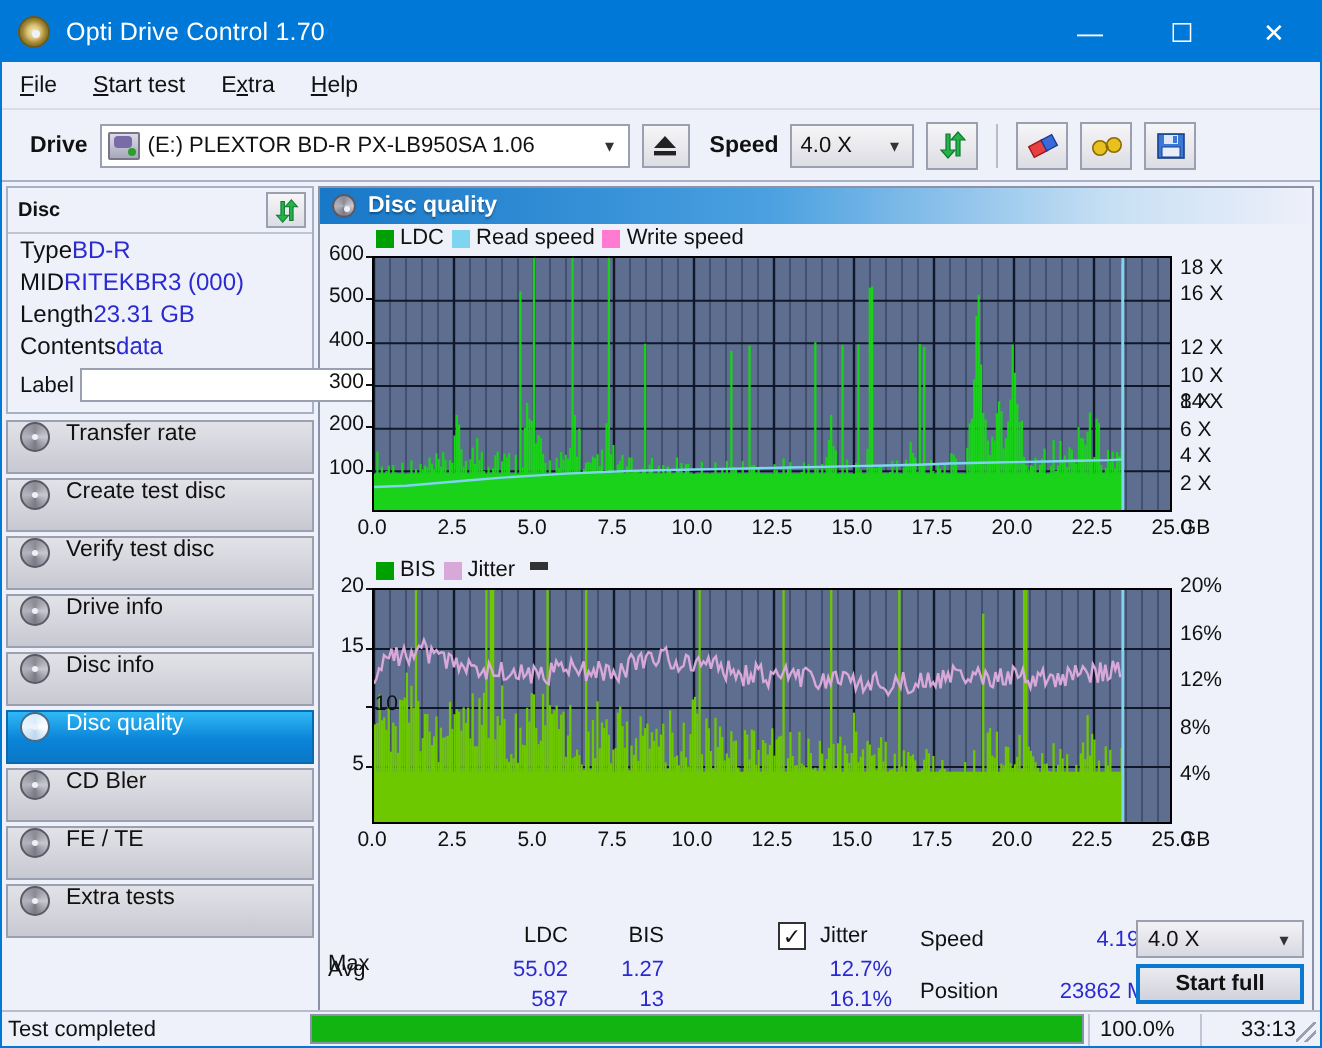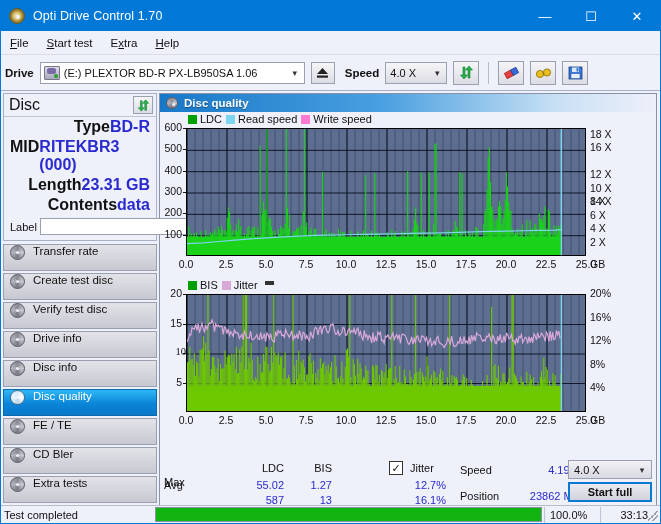--- a/index.html
+++ b/index.html
@@ -66,21 +66,21 @@
     color: #111;
   }
   .menuitem u { text-decoration: underline; }
 
   
   #toolbar {
     height: 36px;
     background: #eef0fa;
     display: flex;
     align-items: center;
-    padding: 0 4px;
+    padding: 0 14px;
     gap: 6px;
     border-bottom: 1px solid #a8b0c8;
   }
   .tb-label { font-size: 11.5px; font-weight: bold; color: #111; }
   #drive-combo {
     flex: 0 0 265px;
     height: 22px;
     background: #fff;
     border: 1px solid #9aa0b0;
     display: flex; align-items: center;
@@ -131,25 +131,25 @@
   #disc-box {
     border: 1px solid #a8b0c8;
     background: #eef0fa;
     margin: 2px 0 3px 0;
   }
   #disc-head {
     display: flex; align-items: center; justify-content: space-between;
     padding: 2px 3px 2px 5px;
     border-bottom: 1px solid #c0c4d4;
   }
-  #disc-head-label { font-weight: normal; font-size: 16px; color: #111; }
+  #disc-head-label { font-weight: bold; font-size: 10px; color: #111; }
   #refresh-btn { width: 20px; height: 18px; }
   .disc-row {
-    display: flex; justify-content: flex-end;
-    padding: 1px 6px 1px 6px; font-size: 16px; font-weight: bold;
+    display: flex; justify-content: flex-start;
+    padding: 1px 6px 1px 6px; font-size: 12px;
   }
   .disc-row .k { color: #111; }
   .disc-row .v { color: #2a2ad0; }
   #label-row {
     display: flex; align-items: center; gap: 3px;
     padding: 2px 4px 4px 6px;
   }
   #label-row .k { color: #111; font-size: 11px; }
   #label-input {
     flex: 1; height: 17px; background: #fff;
@@ -424,25 +424,25 @@
       <div class="navbtn">
         <span class="navico"></span>
         <span>Disc info</span>
       </div>
       <div class="navbtn active">
         <span class="navico"></span>
         <span>Disc quality</span>
       </div>
       <div class="navbtn">
         <span class="navico"></span>
-        <span>FE / TE</span>
+        <span>CD Bler</span>
       </div>
       <div class="navbtn">
         <span class="navico"></span>
-        <span>CD Bler</span>
+        <span>FE / TE</span>
       </div>
       <div class="navbtn">
         <span class="navico"></span>
         <span>Extra tests</span>
       </div>
 
       <div id="status-win-btn">Status window &gt; &gt;</div>
     </div>
 
     <div id="right">
@@ -1297,21 +1297,21 @@
                 <rect x="372.1309090909091" y="90.9481698696409" width="1.1345454545454545" height="27.051830130359093" fill="#6ec800"></rect>
                 <rect x="373.26545454545453" y="78.97704780149338" width="1.1345454545454545" height="39.022952198506616" fill="#6ec800"></rect>
                 <rect x="0" y="90.86" width="374.4" height="27.14" fill="#6ec800"></rect>
                 <path d="M0.00 46.91 L1.25 44.27 L2.50 39.18 L3.74 39.96 L4.99 32.58 L6.24 33.68 L7.49 33.99 L8.74 29.32 L9.98 35.34 L11.23 28.65 L12.48 37.90 L13.73 32.61 L14.98 28.50 L16.22 33.72 L17.47 36.91 L18.72 30.50 L19.97 34.06 L21.22 30.30 L22.46 27.87 L23.71 28.76 L24.96 24.96 L26.21 28.17 L27.46 36.64 L28.70 28.79 L29.95 31.42 L31.20 30.04 L32.45 31.87 L33.70 31.13 L34.94 31.37 L36.19 39.29 L37.44 31.91 L38.69 32.77 L39.94 38.59 L41.18 33.85 L42.43 40.40 L43.68 36.78 L44.93 38.53 L46.18 41.28 L47.42 35.03 L48.67 37.77 L49.92 37.62 L51.17 38.49 L52.42 43.28 L53.66 41.64 L54.91 39.47 L56.16 44.60 L57.41 36.35 L58.66 39.21 L59.90 42.88 L61.15 42.84 L62.40 42.93 L63.65 36.06 L64.90 44.73 L66.14 44.66 L67.39 43.48 L68.64 41.98 L69.89 39.58 L71.14 44.06 L72.38 44.46 L73.63 37.30 L74.88 43.80 L76.13 42.34 L77.38 38.77 L78.62 46.61 L79.87 38.04 L81.12 40.08 L82.37 43.43 L83.62 38.54 L84.86 44.47 L86.11 46.28 L87.36 47.07 L88.61 36.46 L89.86 41.07 L91.10 35.37 L92.35 37.73 L93.60 36.32 L94.85 40.53 L96.10 39.88 L97.34 42.19 L98.59 34.69 L99.84 38.01 L101.09 39.91 L102.34 42.36 L103.58 39.47 L104.83 35.73 L106.08 45.43 L107.33 40.73 L108.58 42.90 L109.82 39.53 L111.07 43.96 L112.32 35.64 L113.57 39.65 L114.82 45.28 L116.06 37.49 L117.31 38.08 L118.56 44.39 L119.81 40.39 L121.06 43.70 L122.30 45.67 L123.55 36.73 L124.80 40.30 L126.05 43.61 L127.30 34.58 L128.54 32.12 L129.79 34.02 L131.04 39.86 L132.29 33.21 L133.54 31.67 L134.78 39.13 L136.03 33.11 L137.28 31.19 L138.53 31.55 L139.78 36.13 L141.02 37.82 L142.27 35.87 L143.52 29.83 L144.77 30.14 L146.02 28.78 L147.26 34.89 L148.51 39.19 L149.76 39.18 L151.01 35.55 L152.26 40.56 L153.50 38.86 L154.75 37.98 L156.00 32.45 L157.25 33.24 L158.50 40.08 L159.74 40.20 L160.99 35.56 L162.24 33.72 L163.49 37.85 L164.74 35.74 L165.98 37.07 L167.23 33.62 L168.48 39.37 L169.73 34.54 L170.98 33.17 L172.22 40.14 L173.47 36.83 L174.72 41.94 L175.97 44.95 L177.22 35.40 L178.46 41.83 L179.71 39.85 L180.96 44.44 L182.21 40.61 L183.46 42.36 L184.70 48.04 L185.95 37.58 L187.20 47.18 L188.45 42.13 L189.70 46.19 L190.94 36.85 L192.19 39.44 L193.44 37.43 L194.69 45.92 L195.94 45.22 L197.18 48.37 L198.43 41.04 L199.68 41.87 L200.93 39.91 L202.18 42.79 L203.42 44.03 L204.67 41.07 L205.92 37.97 L207.17 44.62 L208.42 41.57 L209.66 39.64 L210.91 43.68 L212.16 39.62 L213.41 48.41 L214.66 39.95 L215.90 38.93 L217.15 40.00 L218.40 40.85 L219.65 43.85 L220.90 47.92 L222.14 49.32 L223.39 46.86 L224.64 41.76 L225.89 49.21 L227.14 43.53 L228.38 47.22 L229.63 41.32 L230.88 41.03 L232.13 46.44 L233.38 47.09 L234.62 41.06 L235.87 41.36 L237.12 42.44 L238.37 45.78 L239.62 42.55 L240.86 49.92 L242.11 46.51 L243.36 43.77 L244.61 50.81 L245.86 48.59 L247.10 46.06 L248.35 50.09 L249.60 42.87 L250.85 41.42 L252.10 46.91 L253.34 48.70 L254.59 48.96 L255.84 50.08 L257.09 52.48 L258.34 50.39 L259.58 48.56 L260.83 43.25 L262.08 46.27 L263.33 48.93 L264.58 41.11 L265.82 47.65 L267.07 51.48 L268.32 51.16 L269.57 50.37 L270.82 46.91 L272.06 48.30 L273.31 41.52 L274.56 48.17 L275.81 48.32 L277.06 41.41 L278.30 47.80 L279.55 46.15 L280.80 48.35 L282.05 41.66 L283.30 49.12 L284.54 40.09 L285.79 45.23 L287.04 41.39 L288.29 46.19 L289.54 37.94 L290.78 39.78 L292.03 40.09 L293.28 40.20 L294.53 44.03 L295.78 46.45 L297.02 44.70 L298.27 45.83 L299.52 41.18 L300.77 42.13 L302.02 38.99 L303.26 42.52 L304.51 47.24 L305.76 40.57 L307.01 42.98 L308.26 48.01 L309.50 48.59 L310.75 41.07 L312.00 45.89 L313.25 39.22 L314.50 47.08 L315.74 47.18 L316.99 40.71 L318.24 47.16 L319.49 38.34 L320.74 39.83 L321.98 43.87 L323.23 42.98 L324.48 39.31 L325.73 46.06 L326.98 45.57 L328.22 49.05 L329.47 42.91 L330.72 48.18 L331.97 41.39 L333.22 42.68 L334.46 39.53 L335.71 47.63 L336.96 44.85 L338.21 42.28 L339.46 42.82 L340.70 48.50 L341.95 41.62 L343.20 47.49 L344.45 42.17 L345.70 47.97 L346.94 38.95 L348.19 40.84 L349.44 44.98 L350.69 37.61 L351.94 42.77 L353.18 41.76 L354.43 38.20 L355.68 39.83 L356.93 42.05 L358.18 46.24 L359.42 37.10 L360.67 39.49 L361.92 46.34 L363.17 36.15 L364.42 45.57 L365.66 37.35 L366.91 44.83 L368.16 44.01 L369.41 35.40 L370.66 39.95 L371.90 36.16 L373.15 43.60 " fill="none" stroke="#d8a8d8" stroke-width="1.2"></path>
                 <line x1="374.4" x2="374.4" y1="0" y2="118" stroke="#7fd4f0" stroke-width="1.4"></line>
               </svg>
           </div>
           <div id="ticks-bot">
               <div class="axlabel ytick" style="left: 0px; width: 22px; top: 263.5px;">5</div>
               <div style="position: absolute; width: 3px; height: 1px; background: rgb(17, 17, 17); left: 23px; top: 270.5px;"></div>
-              <div class="axlabel ytick" style="left: 4px; width: 22px; top: 234px; font-family: Liberation Serif, serif;">10</div>
+              <div class="axlabel ytick" style="left: 17px; width: 22px; top: 234px;">10</div>
               <div style="position: absolute; width: 3px; height: 1px; background: rgb(17, 17, 17); left: 23px; top: 241px;"></div>
               <div class="axlabel ytick" style="left: 0px; width: 22px; top: 204.5px;">15</div>
               <div style="position: absolute; width: 3px; height: 1px; background: rgb(17, 17, 17); left: 23px; top: 211.5px;"></div>
               <div class="axlabel ytick" style="left: 0px; width: 22px; top: 175px;">20</div>
               <div style="position: absolute; width: 3px; height: 1px; background: rgb(17, 17, 17); left: 23px; top: 182px;"></div>
               <div class="axlabel" style="left: 430px; top: 269.4px;">4%</div>
               <div class="axlabel" style="left: 430px; top: 245.8px;">8%</div>
               <div class="axlabel" style="left: 430px; top: 222.2px;">12%</div>
               <div class="axlabel" style="left: 430px; top: 198.6px;">16%</div>
               <div class="axlabel" style="left: 430px; top: 175px;">20%</div>

